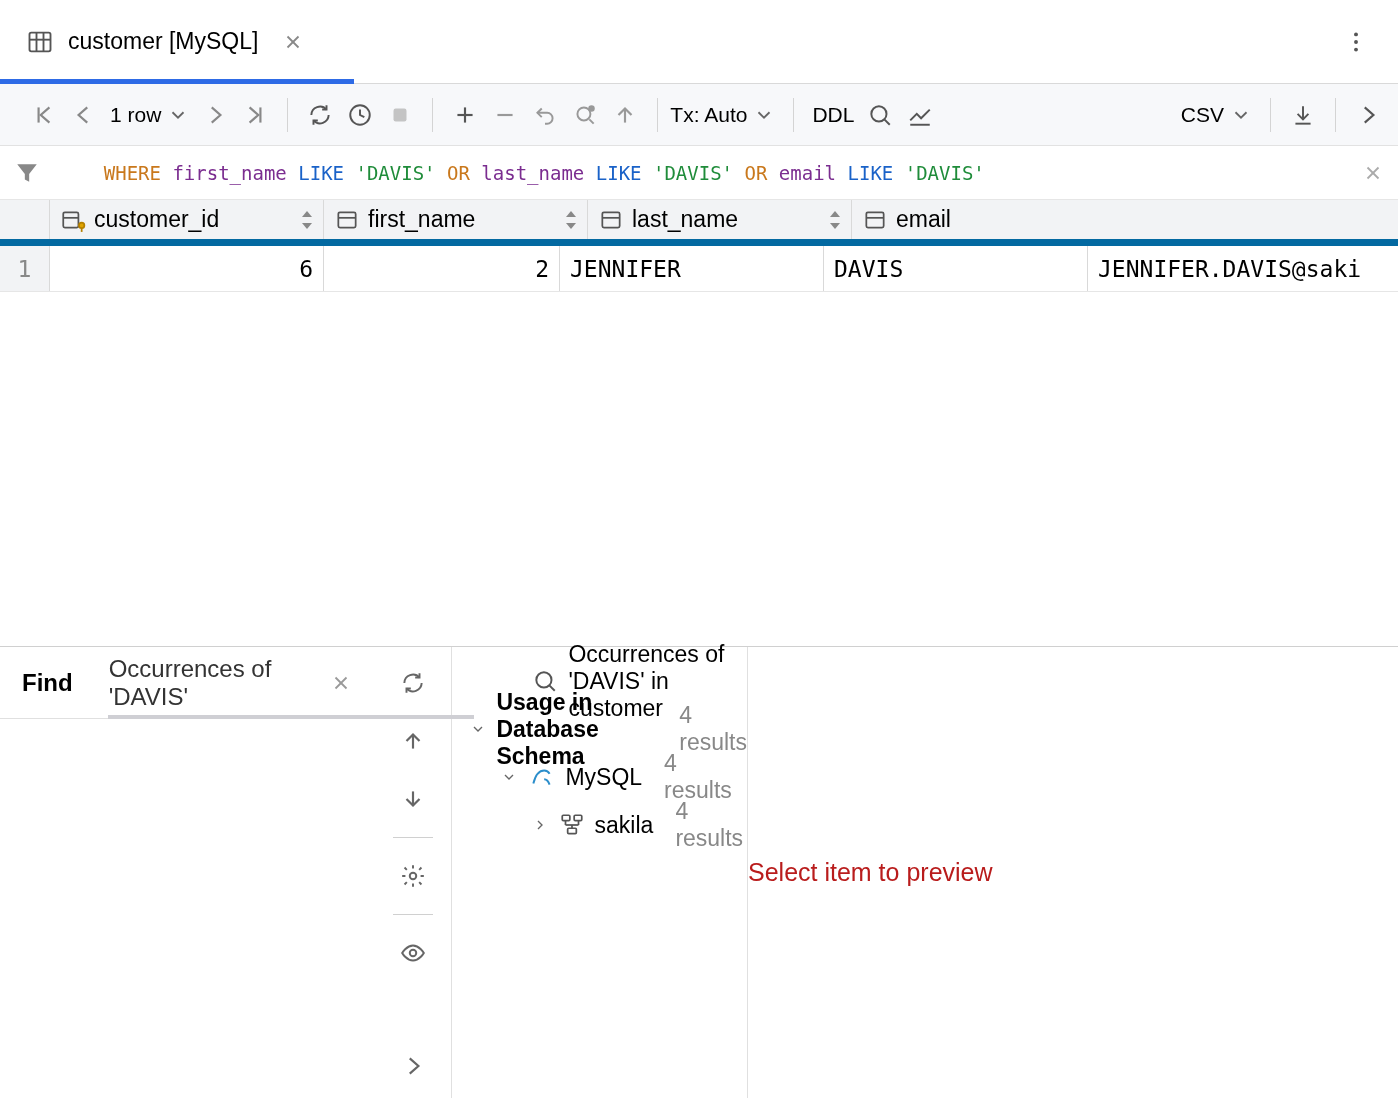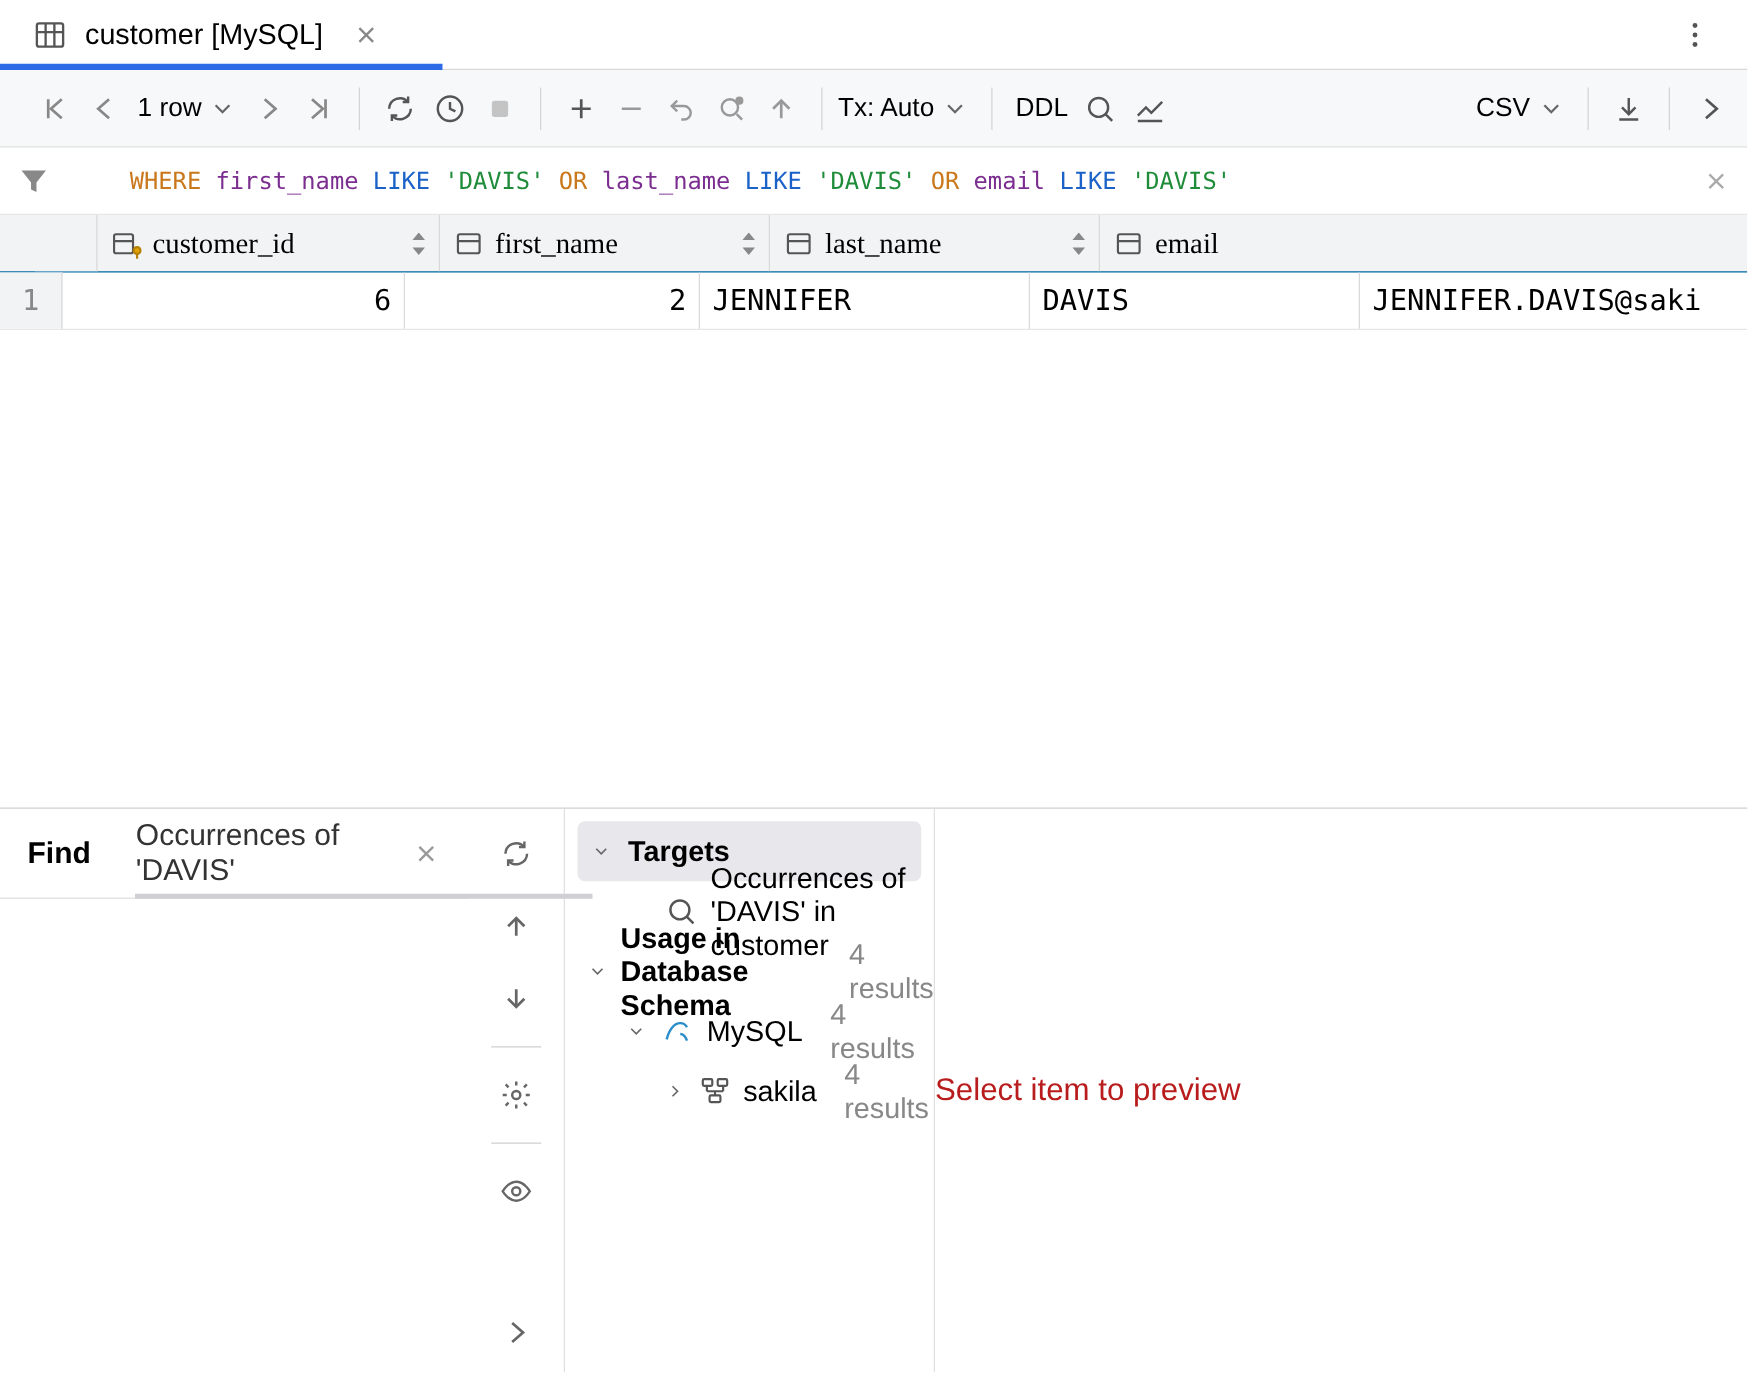--- a/index.html
+++ b/index.html
@@ -10,21 +10,21 @@
   background: #fff;
   width: 1398px;
   height: 1098px;
   overflow: hidden;
   display: flex;
   flex-direction: column;
 }
 
 
 .tabbar {
-  height: 56px;
+  height: 84px;
   display: flex;
   align-items: center;
   border-bottom: 1px solid #d9d9d9;
   position: relative;
 }
 .tab {
   display: flex;
   align-items: center;
   padding: 0 22px 0 26px;
   height: 100%;
@@ -123,24 +123,23 @@
 .grid {
   display: flex;
   flex-direction: column;
   flex: 1;
   overflow: hidden;
 }
 .grid-header {
   display: flex;
   height: 46px;
   background: #f2f3f5;
-  border-bottom: 1px solid #0369a1;
-  font-family: Liberation Serif, serif;
+  border-bottom: 7px solid #0369a1;
+  font-family: Liberation Sans, sans-serif;
   font-size: 23px;
-  padding-left: 28px;
 }
 .grid-row {
   display: flex;
   height: 46px;
   border-bottom: 1px solid #e6e6e6;
   font-family: "SF Mono", ui-monospace, Menlo, Consolas, monospace;
   font-size: 23px;
 }
 .cell, .hcell {
   border-right: 1px solid #d9d9d9;
@@ -575,28 +574,20 @@
           </svg>
       </div>
       <div class="sbtn" style="margin-top:auto; margin-bottom:12px;">
         <svg class="icon20" viewBox="0 0 24 24" fill="none" stroke="#666" stroke-width="2">
             <polyline points="9,5 17,12 9,19"></polyline>
           </svg>
       </div>
     </div>
 
     <div class="find-tree">
-      <div class="tree-row selected">
-        <span class="chev">
-          <svg width="16" height="16" viewBox="0 0 24 24" fill="none" stroke="#666" stroke-width="2">
-              <polyline points="6,9 12,15 18,9"></polyline>
-            </svg>
-        </span>
-        <span class="bold">Targets</span>
-      </div>
       <div class="tree-row indent-1" style="padding-left:80px;">
         <span class="ic">
           <svg class="icon20" viewBox="0 0 24 24" fill="none" stroke="#555" stroke-width="1.8">
               <circle cx="11" cy="11" r="7"></circle>
               <line x1="21" y1="21" x2="16" y2="16"></line>
             </svg>
         </span>
         <span>Occurrences of 'DAVIS' in customer</span>
       </div>
       <div class="tree-row" style="padding-left:18px;">

